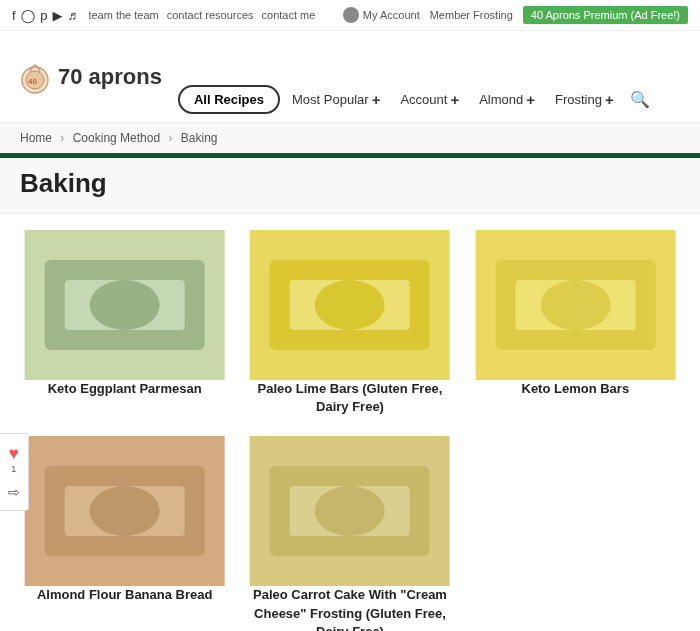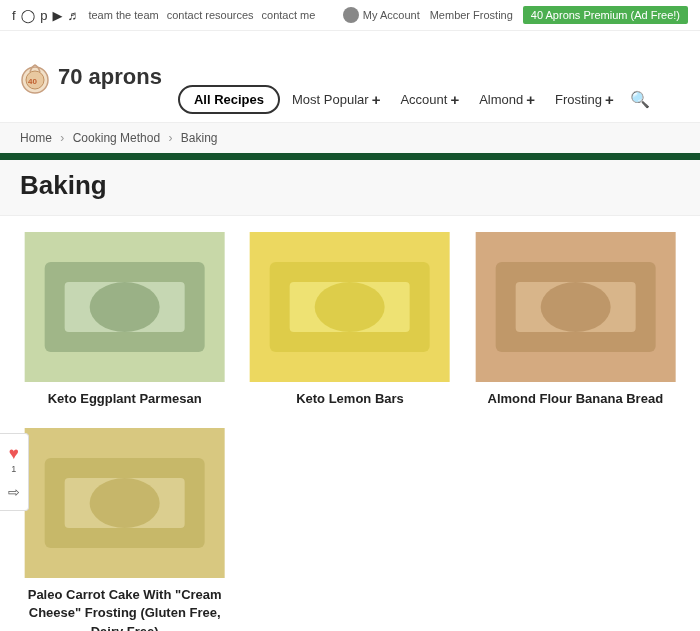--- a/index.html
+++ b/index.html
@@ -91,21 +91,21 @@
       font-size: 16px;
       padding: 5px;
     }
 
     
     .breadcrumb-bar {
       padding: 8px 20px;
       background: #f8f8f8;
       font-size: 12px;
       color: #555;
-      border-bottom: 7px solid #14532d;
+      border-bottom: 5px solid #14532d;
     }
     .breadcrumb-bar a { color: #555; text-decoration: none; }
     .breadcrumb-sep { margin: 0 5px; color: #999; }
 
     
     .page-title-section {
       padding: 10px 20px 14px;
       background: #f8f8f8;
       border-bottom: 1px solid #eee;
     }
@@ -126,21 +126,21 @@
       cursor: pointer;
       text-align: center;
     }
     .recipe-img-placeholder {
       width: 100%;
       height: 150px;
       border-radius: 4px;
       display: block;
     }
     .recipe-title {
-      margin-top: 8px;
+      margin-top: 0;
       font-size: 13px;
       font-weight: 600;
       color: #222;
       line-height: 1.4;
     }
 
     
     .floating-sidebar {
       position: fixed;
       left: 0;
@@ -247,20 +247,29 @@
         <svg class="recipe-img-placeholder" viewBox="0 0 200 150" xmlns="http://www.w3.org/2000/svg">
       <rect width="200" height="150" fill="#c8d8a8"></rect>
       <rect x="20" y="30" width="160" height="90" rx="6" fill="#8fa87a" opacity="0.7"></rect>
       <rect x="40" y="50" width="120" height="50" rx="4" fill="#e0edd0" opacity="0.6"></rect>
       <ellipse cx="100" cy="75" rx="35" ry="25" fill="#8fa87a" opacity="0.8"></ellipse>
     </svg>
         <div class="recipe-title">Keto Eggplant Parmesan</div>
       </div>
       <div class="recipe-card">
         <svg class="recipe-img-placeholder" viewBox="0 0 200 150" xmlns="http://www.w3.org/2000/svg">
+      <rect width="200" height="150" fill="#e8d860"></rect>
+      <rect x="20" y="30" width="160" height="90" rx="6" fill="#d4c020" opacity="0.7"></rect>
+      <rect x="40" y="50" width="120" height="50" rx="4" fill="#f8f0a0" opacity="0.6"></rect>
+      <ellipse cx="100" cy="75" rx="35" ry="25" fill="#d4c020" opacity="0.8"></ellipse>
+    </svg>
+        <div class="recipe-title">Paleo Lime Bars (Gluten Free, Dairy Free)</div>
+      </div>
+      <div class="recipe-card">
+        <svg class="recipe-img-placeholder" viewBox="0 0 200 150" xmlns="http://www.w3.org/2000/svg">
       <rect width="200" height="150" fill="#ecd860"></rect>
       <rect x="20" y="30" width="160" height="90" rx="6" fill="#d8c840" opacity="0.7"></rect>
       <rect x="40" y="50" width="120" height="50" rx="4" fill="#f8f090" opacity="0.6"></rect>
       <ellipse cx="100" cy="75" rx="35" ry="25" fill="#d8c840" opacity="0.8"></ellipse>
     </svg>
         <div class="recipe-title">Keto Lemon Bars</div>
       </div>
       <div class="recipe-card">
         <svg class="recipe-img-placeholder" viewBox="0 0 200 150" xmlns="http://www.w3.org/2000/svg">
       <rect width="200" height="150" fill="#d4aa80"></rect>

